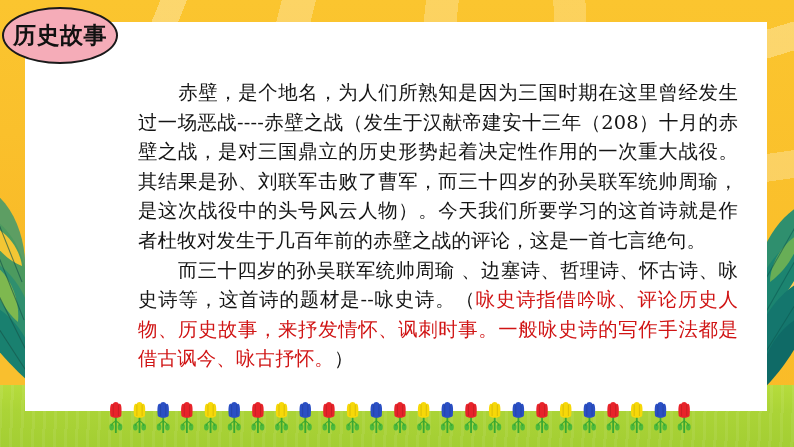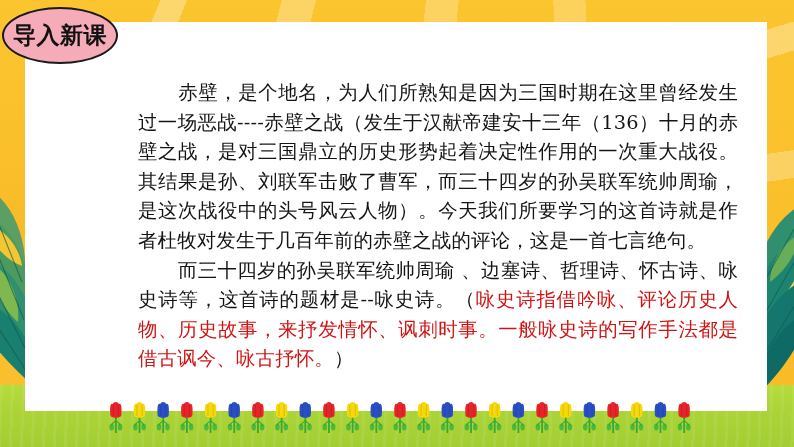--- a/index.html
+++ b/index.html
@@ -356,21 +356,21 @@
         <ellipse cx="575.9599999999999" cy="26" rx="2.3" ry="3.6" fill="#4cb93c"></ellipse>
         <path d="M580.16 20 Q 575.9599999999999 22 575.9599999999999 25" stroke="#3aa831" stroke-width="1.1" fill="none"></path>
         <ellipse cx="584.36" cy="26" rx="2.3" ry="3.6" fill="#4cb93c"></ellipse>
         <path d="M580.16 20 Q 584.36 22 584.36 25" stroke="#3aa831" stroke-width="1.1" fill="none"></path>
         <path d="M574.76 15 C 573.76 6, 574.9599999999999 1.5, 577.16 3.2 C 577.9599999999999 0.2, 582.36 0.2, 583.16 3.2 C 585.36 1.5, 586.56 6, 585.56 15 C 583.66 17.4, 576.66 17.4, 574.76 15 Z" fill="#e8232a"></path>
         <path d="M577.56 3.4 L 577.56 15 M582.76 3.4 L 582.76 15" stroke="rgba(0,0,0,.16)" stroke-width=".8" fill="none"></path>
       </g>
     </svg>
 
   <div class="badge">
-    <span class="badge-label">导入新课</span>
+    <span class="badge-label">历史故事</span>
   </div>
 
   <div class="text-body">
-    <p class="para" id="para-1"><span class="indent"></span><span>赤壁，是个地名，为人们所熟知是因为三国时期在这里曾经发生过一场恶战----赤壁之战（发生于汉献帝建安十三年（136）十月的赤壁之战，是对三国鼎立的历史形势起着决定性作用的一次重大战役。其结果是孙、刘联军击败了曹军，而三十四岁的孙吴联军统帅周瑜，是这次战役中的头号风云人物）。今天我们所要学习的这首诗就是作者杜牧对发生于几百年前的赤壁之战的评论，这是一首七言绝句。</span></p>
+    <p class="para" id="para-1"><span class="indent"></span><span>赤壁，是个地名，为人们所熟知是因为三国时期在这里曾经发生过一场恶战----赤壁之战（发生于汉献帝建安十三年（208）十月的赤壁之战，是对三国鼎立的历史形势起着决定性作用的一次重大战役。其结果是孙、刘联军击败了曹军，而三十四岁的孙吴联军统帅周瑜，是这次战役中的头号风云人物）。今天我们所要学习的这首诗就是作者杜牧对发生于几百年前的赤壁之战的评论，这是一首七言绝句。</span></p>
     <p class="para" id="para-2"><span class="indent"></span><span>而三十四岁的孙吴联军统帅周瑜 、边塞诗、哲理诗、怀古诗、咏史诗等，这首诗的题材是--咏史诗。（</span><span class="red">咏史诗指借吟咏、评论历史人物、历史故事，来抒发情怀、讽刺时事。一般咏史诗的写作手法都是借古讽今、咏古抒怀。</span><span>）</span></p>
   </div>
 
 </div>
 
 </body></html>

